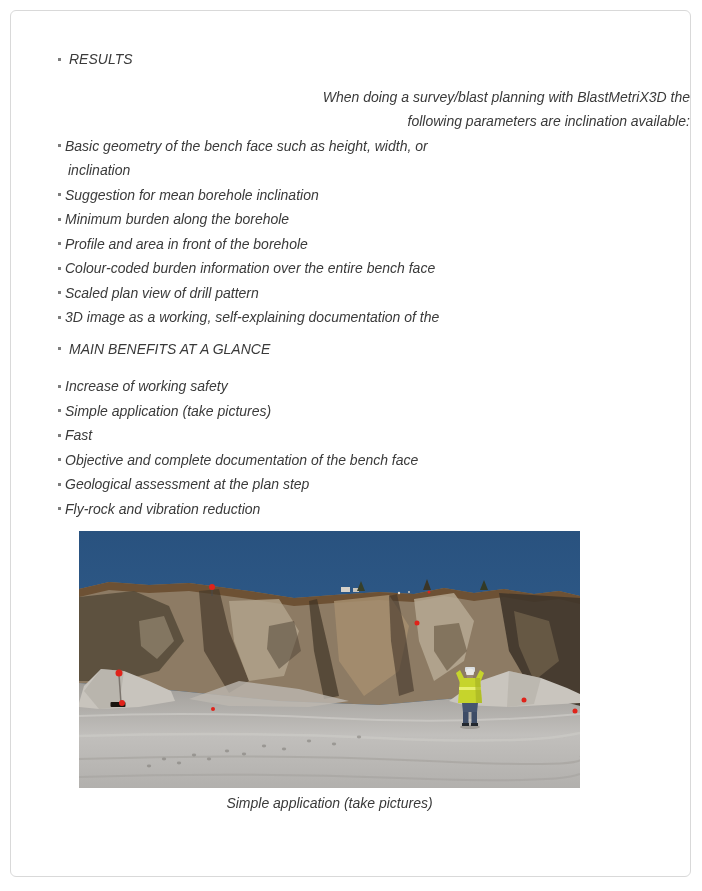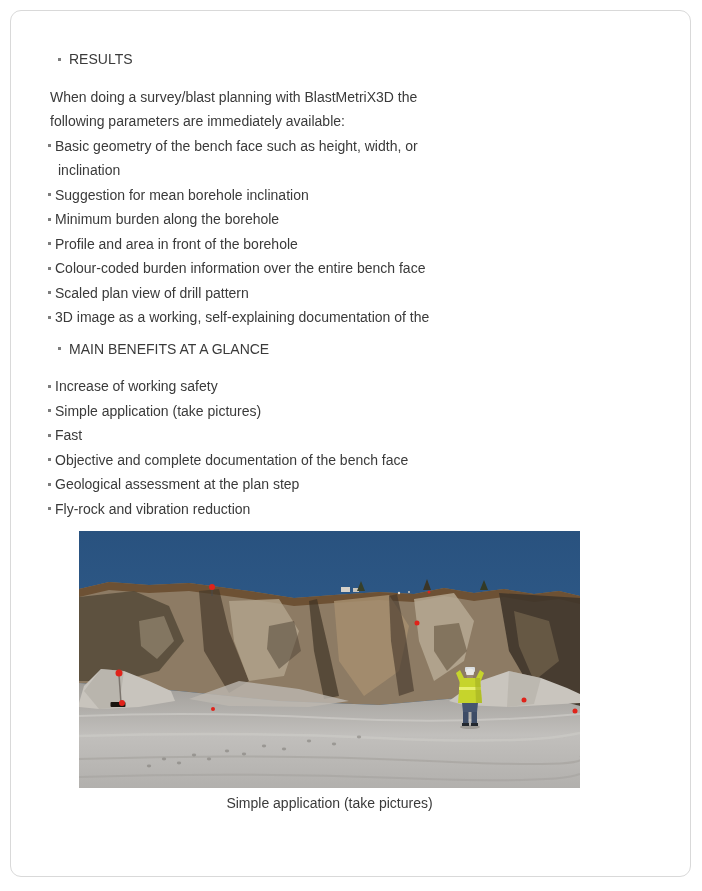--- a/index.html
+++ b/index.html
@@ -3,53 +3,53 @@
 <meta charset="utf-8">
 <style>
   html,body{margin:0;padding:0;}
   body{
     width:702px;height:891px;background:var(--page-bg,#fff);
     font-family:"Liberation Sans","DejaVu Sans",sans-serif;
     color:var(--text,#3a3a3a);position:relative;
   }
   .card{
     position:absolute;left:10px;top:10px;width:679px;height:865px;
-    border:1px solid var(--card-border,#d9d9d9);border-radius:11px;
-    background:#fff;overflow:hidden;
+    border:1px solid var(--card-border,#d9d9d9);border-radius:6px;
+    background:#fff;overflow:hidden;font-style:italic;
   }
   .content{padding-left:37px;font-size:14px;}
   .line{height:24.5px;line-height:24.5px;white-space:nowrap;}
   .heading{margin-top:36px;margin-left:10px;height:24.5px;display:flex;align-items:center;}
   .heading .sq{margin-right:8px;}
   .heading-2{margin-top:7px;}
   .sq{display:inline-block;width:3px;height:3px;background:var(--bullet,#7d7d7d);flex:none;}
-  .para{margin-top:13px;margin-left:2px;}
+  .para{margin-top:13px;margin-left:2px;text-align:right;}
   .list{margin-top:0;}
   .list-2{margin-top:13px;}
-  .li{display:flex;}
+  .li{display:flex;margin-left:10px;}
   .li > .sq{margin-top:10.5px;margin-right:4px;}
   .li-text .line.cont{padding-left:3px;}
   figure{margin:10px 0 0 31px;width:501px;padding:0;}
   figure svg{display:block;}
   figcaption{text-align:center;margin-top:5px;line-height:20px;font-size:14px;color:var(--text,#3a3a3a);}
 </style>
 </head>
 <body>
 
 <div class="card">
   <div class="content">
 
     <div class="heading">
       <span class="sq"></span>
       <span>RESULTS</span>
     </div>
 
     <div class="para">
         <div class="line">When doing a survey/blast planning with BlastMetriX3D the</div>
-        <div class="line cont">following parameters are immediately available:</div>
+        <div class="line cont">following parameters are inclination available:</div>
       </div>
 
     <div class="list">
         <div class="li">
           <span class="sq"></span>
           <div class="li-text">
             <div class="line">Basic geometry of the bench face such as height, width, or</div>
             <div class="line cont">inclination</div>
           </div>
         </div>

